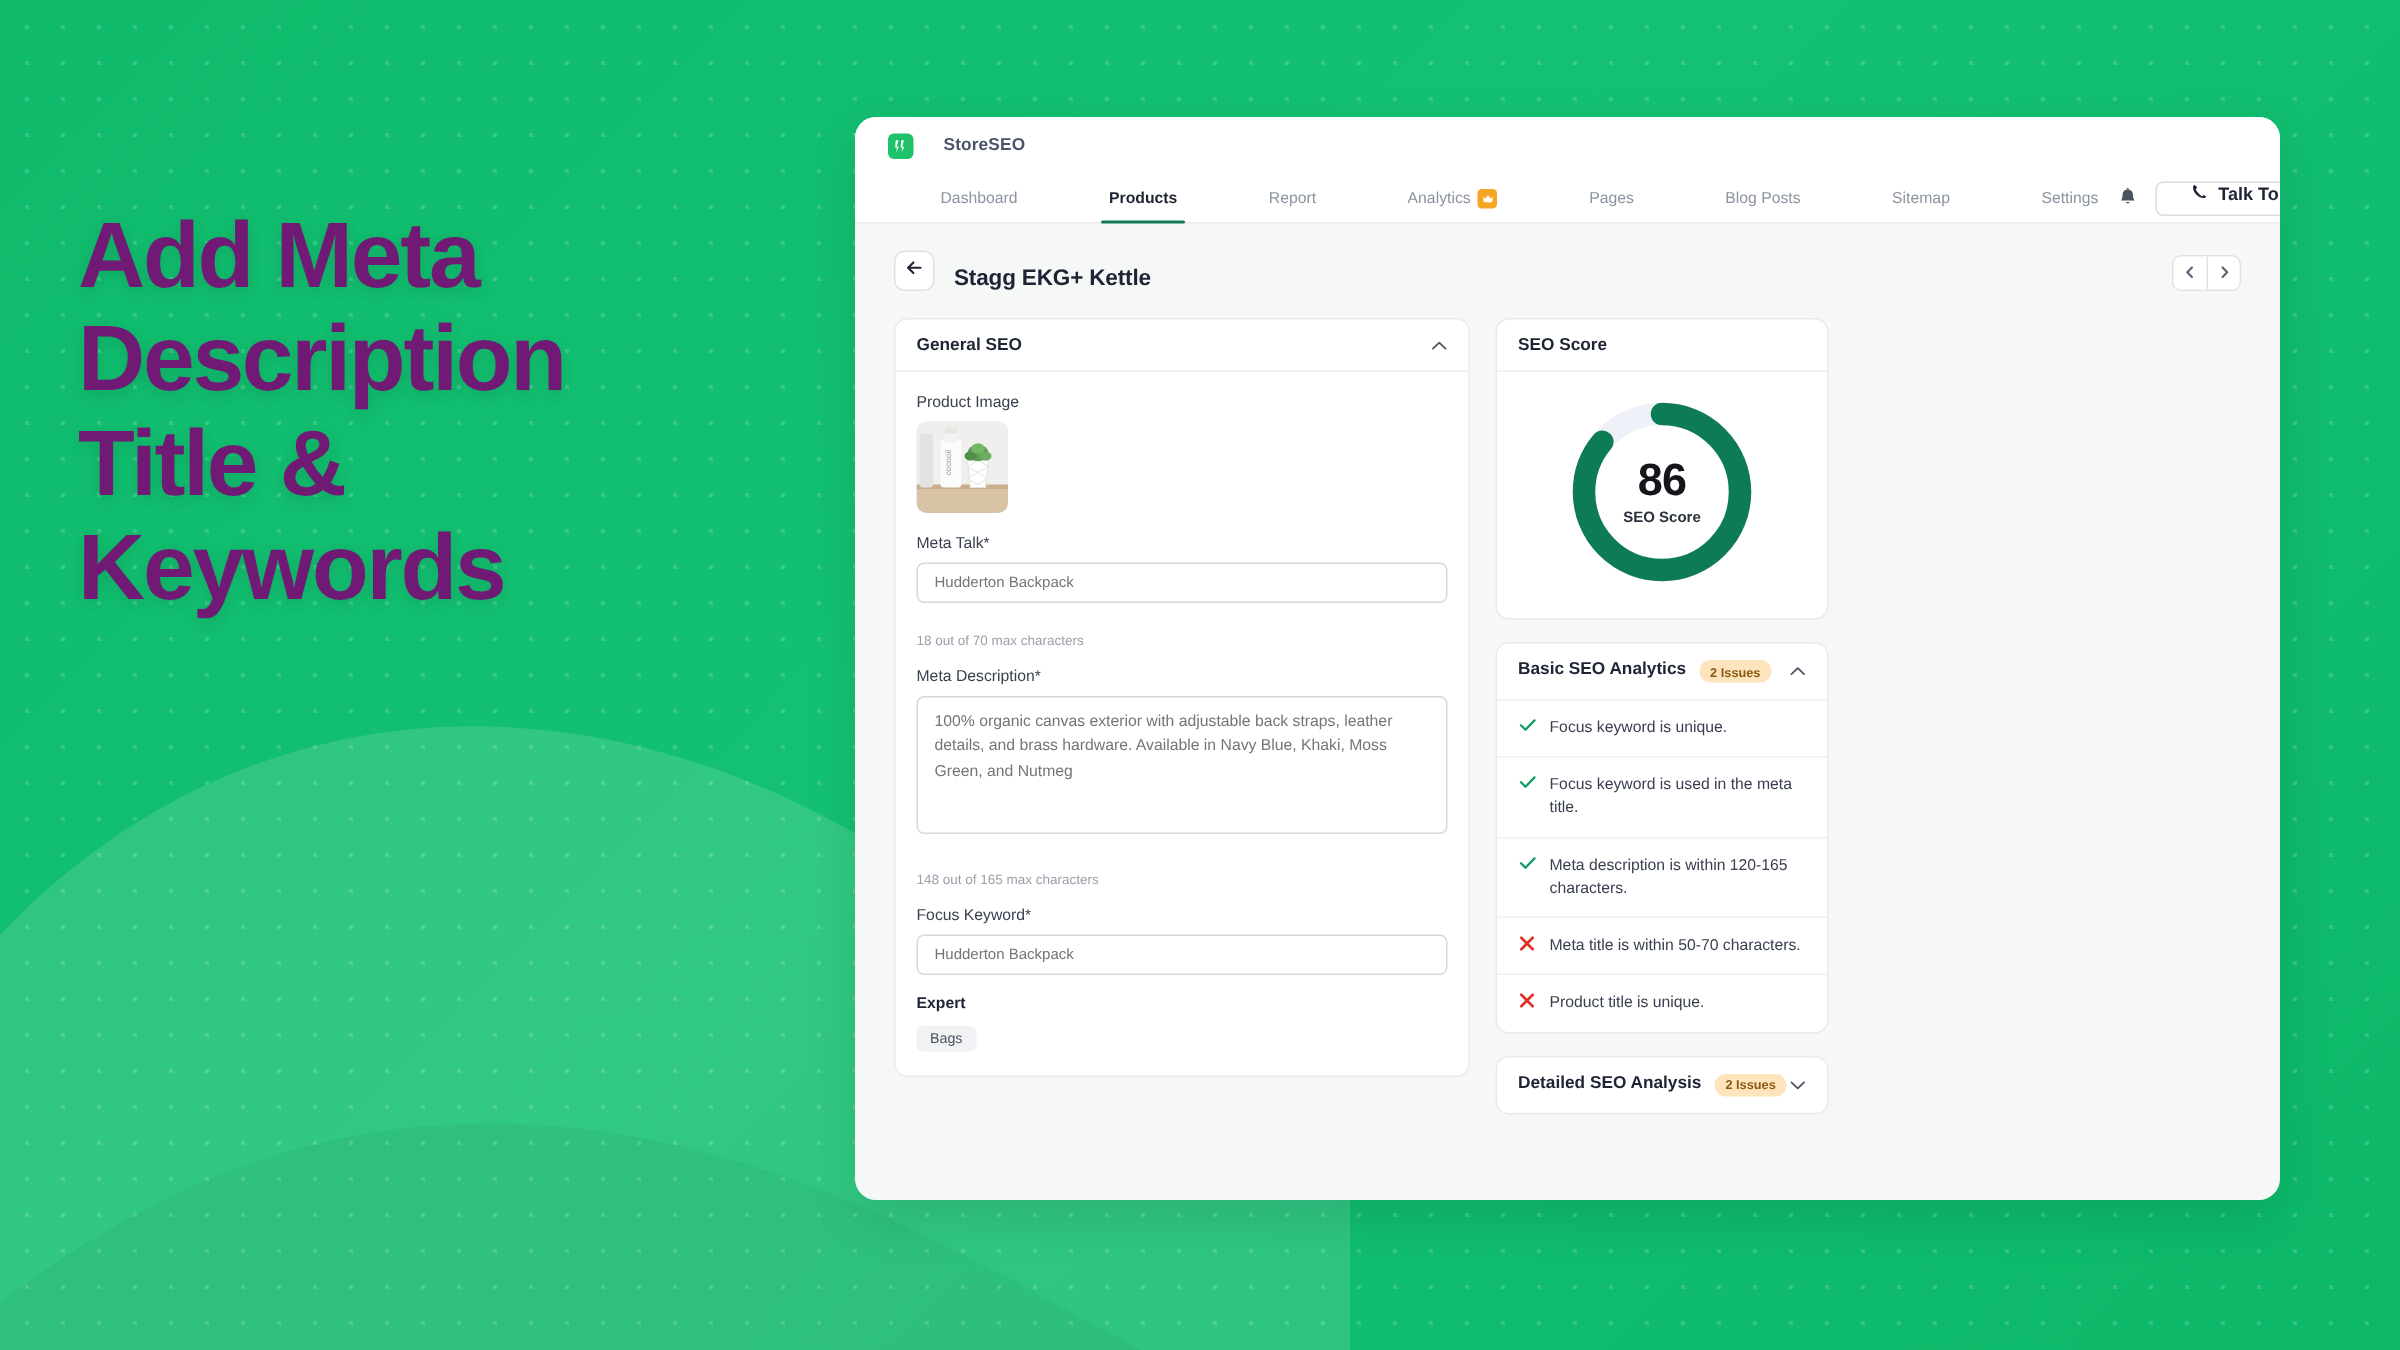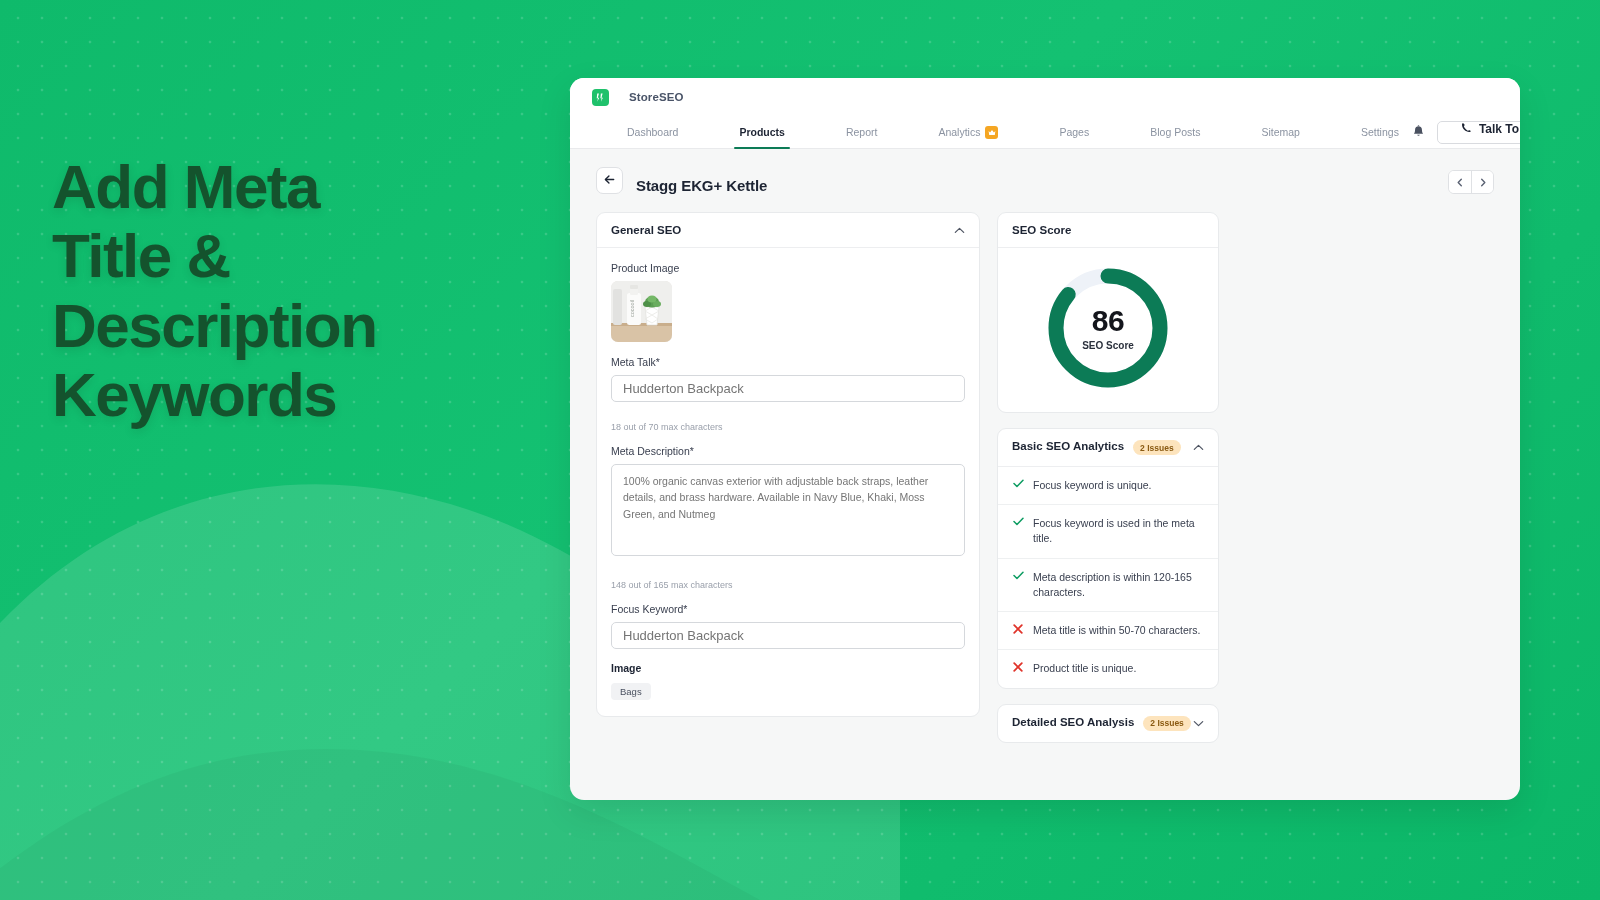--- a/index.html
+++ b/index.html
@@ -227,21 +227,21 @@
   .thumb svg { display: block; }
 
   .text-input {
     width: 100%;
     height: 27px;
     border: 1px solid #d5d8dc;
     border-radius: 5px;
     background: #ffffff;
     padding: 0 11px;
     font-family: "Liberation Sans", sans-serif;
-    font-size: 13px;
+    font-size: 10px;
     color: #8b919d;
     outline: none;
   }
   .text-area {
     width: 100%;
     height: 92px;
     border: 1px solid #d5d8dc;
     border-radius: 5px;
     background: #ffffff;
     padding: 8px 11px;
@@ -306,23 +306,23 @@
   .row-icon { flex: none; width: 12px; display: flex; align-items: center; justify-content: center; padding-top: 1px; }
   .row-text {
     font-size: 10.5px;
     line-height: 1.45;
     color: #3a4050;
   }
 
   
   .promo {
     position: absolute;
-    left: 52px; top: 152px;
+    left: 52px; top: 136px;
     width: 470px;
-    color: #14532d;
+    color: #701a75;
     font-size: 62px;
     font-weight: bold;
     line-height: 1.12;
     letter-spacing: -1.5px;
     text-shadow: 0 3px 10px rgba(0,0,0,0.10);
   }
 </style>
 </head>
 <body>
 
@@ -330,22 +330,22 @@
 <div class="bg-dots"></div>
 <div class="bg-wave">
   <svg width="900" height="620" viewBox="0 0 900 620">
     <path d="M -40 390 C 120 180, 360 160, 560 270 C 700 348, 820 400, 900 404 L 900 620 L -40 620 Z" fill="rgba(255,255,255,0.13)"></path>
     <path d="M -40 620 C 80 520, 200 460, 360 470 C 520 480, 650 560, 760 620 Z" fill="rgba(0,0,0,0.035)"></path>
   </svg>
 </div>
 
 <div class="promo">
   <div>Add Meta</div>
+  <div>Description</div>
   <div>Title &amp;</div>
-  <div>Description</div>
   <div>Keywords</div>
 </div>
 
 <div class="window">
 
   <div class="topbar">
     <span class="logo-mark">
       <svg width="11" height="11" viewBox="0 0 12 12">
         <path d="M2.4 1.6 L4.3 1.6 L3.1 6.4 L4.6 6.4 L2.6 10.6 L3.2 6.9 L1.9 6.9 Z" fill="#ffffff"></path>
         <path d="M6.4 1.6 L8.3 1.6 L7.1 6.4 L8.6 6.4 L6.6 10.6 L7.2 6.9 L5.9 6.9 Z" fill="#ffffff"></path>
@@ -481,21 +481,21 @@
             <textarea class="text-area" placeholder="100% organic canvas exterior with adjustable back straps, leather details, and brass hardware. Available in Navy Blue, Khaki, Moss Green, and Nutmeg" style=""></textarea>
             <div class="counter">148 out of 165 max characters</div>
 
             <div class="gap"></div>
 
             <div class="field-label">Focus Keyword*</div>
             <input class="text-input" type="text" placeholder="Hudderton Backpack" style="">
 
             <div class="gap"></div>
 
-            <div class="field-label bold">Image</div>
+            <div class="field-label bold">Expert</div>
             <span class="tag">Bags</span>
           </div>
         </div>
       </div>
 
       <div class="col-right">
 
         <div class="card">
           <div class="card-head">
             <span class="card-title">SEO Score</span>

